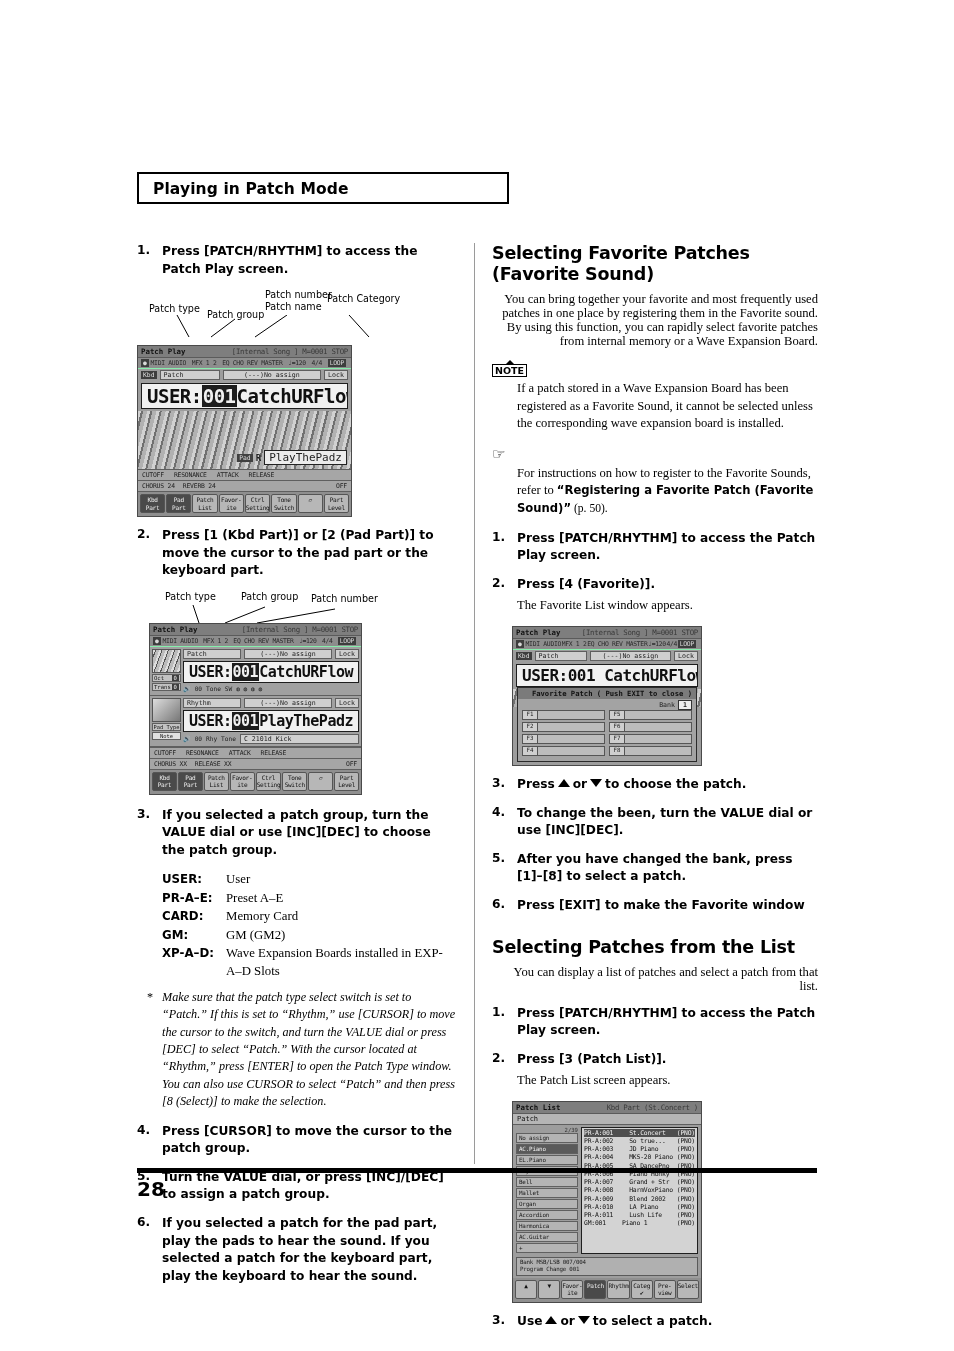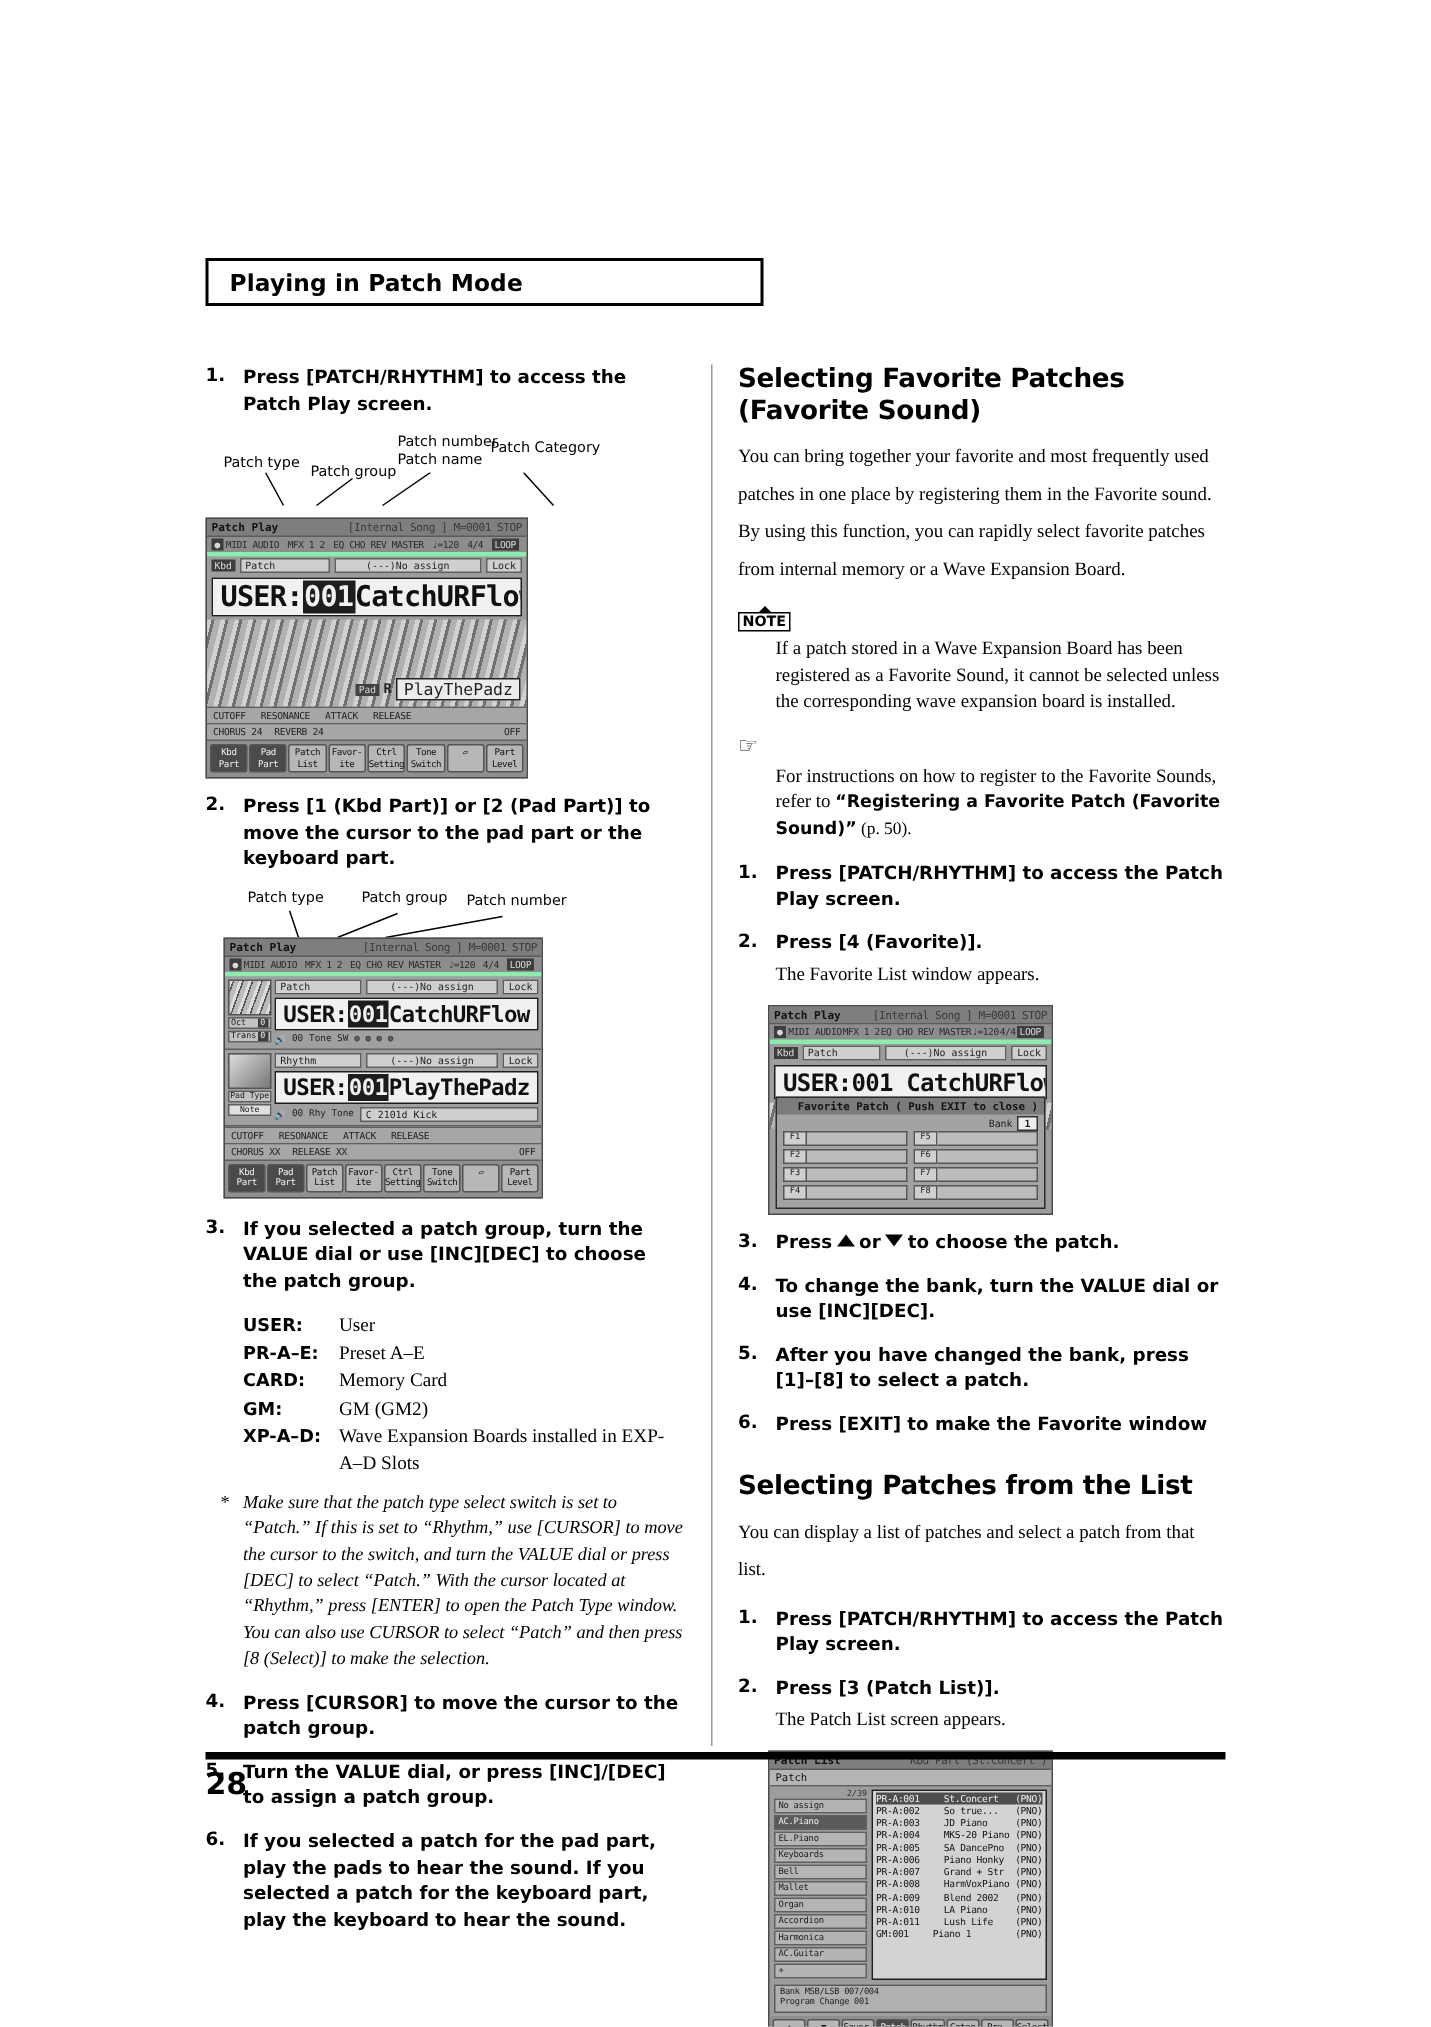--- a/index.html
+++ b/index.html
@@ -29,22 +29,22 @@
   
   .col-left{position:absolute;left:137px;top:243px;width:320px;}
   .col-right{position:absolute;left:492px;top:243px;width:326px;}
 
   
   .h2{
     font-family:"DejaVu Sans",sans-serif;font-weight:bold;font-size:17.5px;
     line-height:21px;letter-spacing:-.2px;margin:0 0 7px 0;
   }
   .para{
-    font-family:"Liberation Serif",serif;font-size:12.6px;line-height:25px;
-    margin:0 0 12px 0;text-align:left;
+    font-family:"Liberation Serif",serif;font-size:12.6px;line-height:14px;
+    margin:0 0 12px 0;text-align:right;
   }
   .step{position:relative;padding-left:25px;margin:0 0 11px 0;}
   .step .num{
     position:absolute;left:0;top:0;font-family:"DejaVu Sans",sans-serif;
     font-weight:bold;font-size:12.2px;
   }
   .step .txt{
     font-family:"DejaVu Sans",sans-serif;font-weight:bold;font-size:12.2px;
     line-height:17.6px;display:block;
   }
@@ -100,21 +100,21 @@
     position:relative;overflow:hidden;
   }
   .lcd .titlebar{
     background:#7e7e7e;color:#111;font-size:7.4px;font-weight:bold;
     padding:1px 3px;display:flex;justify-content:space-between;
     border-bottom:1px solid #5b5b5b;
   }
   .lcd .titlebar .right{font-weight:normal;color:#3a3a3a;letter-spacing:-.3px;}
   .lcd .iconrow{
     background:#8d8d8d;font-size:6.4px;padding:1px 3px;display:flex;
-    justify-content:space-between;align-items:center;border-bottom:3px solid #86efac;
+    justify-content:space-between;align-items:center;border-bottom:1px solid #86efac;
     color:#2b2b2b;letter-spacing:-.3px;text-align:right;
   }
   .lcd .iconrow .chip{background:#3d3d3d;color:#d8d8d8;padding:0 2px;margin-right:2px;}
   .lcd .partline{
     display:flex;align-items:center;font-size:7px;padding:1px 3px;gap:3px;
   }
   .lcd .tag{background:#3d3d3d;color:#ddd;font-size:6.4px;padding:0 2px;}
   .lcd .fld{background:#cfcfcf;border:1px solid #5f5f5f;font-size:6.6px;padding:0 3px;color:#222;}
   .lcd .bigname{
     background:#f1f1f1;border:1.5px solid #1d1d1d;margin:2px 3px;padding:1px 5px;
@@ -517,21 +517,21 @@
         </div>
       </div>
     </div>
 
     <div class="step" style="margin-top:10px;">
       <span class="num">3.</span>
       <span class="txt"><span>Press</span><span class="arrow-up"></span><span>or</span><span class="arrow-dn"></span><span>to choose the patch.</span></span>
     </div>
     <div class="step">
       <span class="num">4.</span>
-      <span class="txt">To change the bank, turn the VALUE dial or use [INC][DEC].</span>
+      <span class="txt">To change the been, turn the VALUE dial or use [INC][DEC].</span>
     </div>
     <div class="step">
       <span class="num">5.</span>
       <span class="txt">After you have changed the bank, press [1]–[8] to select a patch.</span>
     </div>
     <div class="step">
       <span class="num">6.</span>
       <span class="txt">Press [EXIT] to make the Favorite window</span>
     </div>
 

